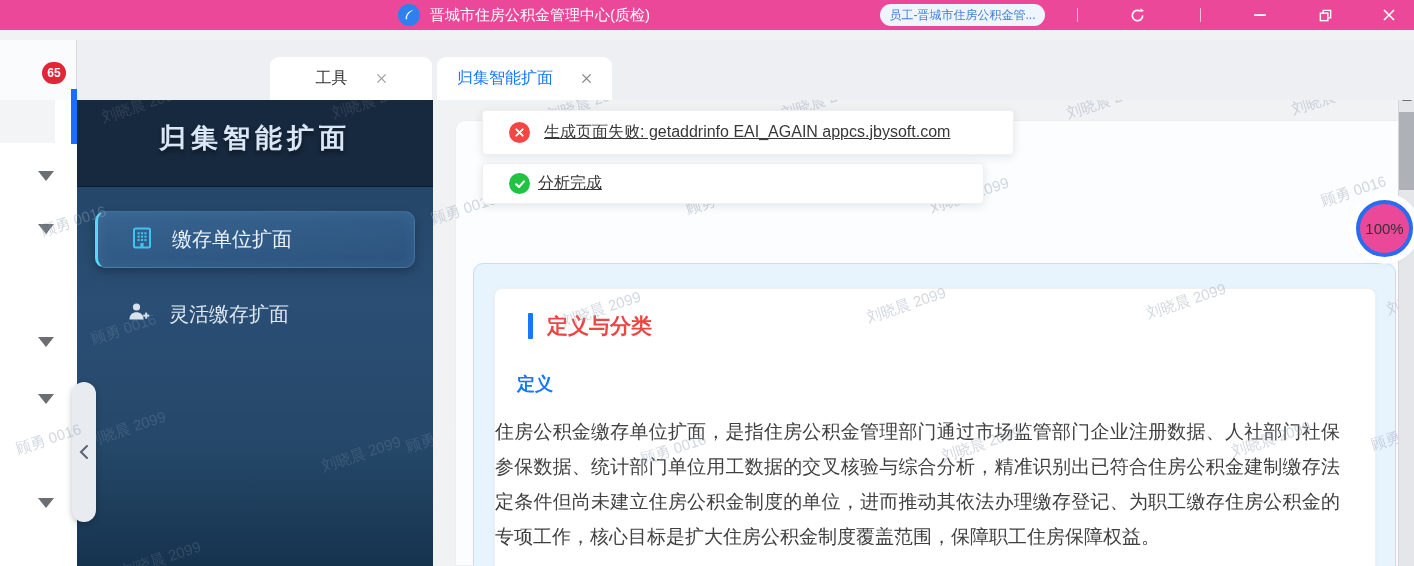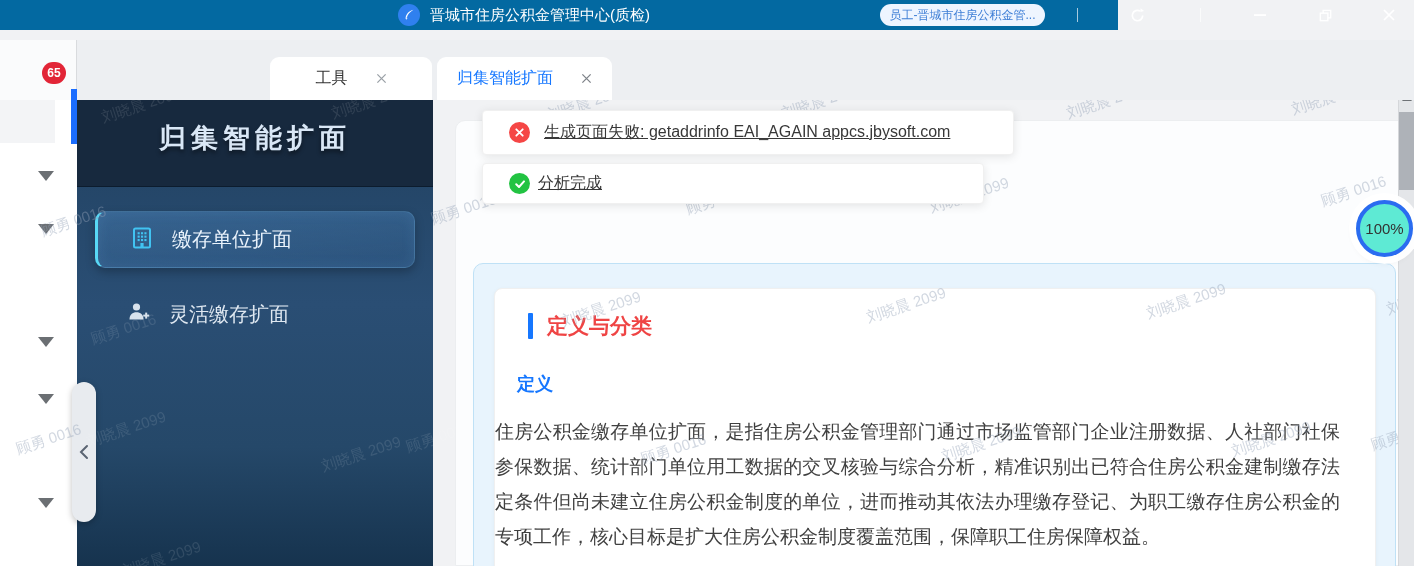--- a/index.html
+++ b/index.html
@@ -3,21 +3,21 @@
 <meta charset="utf-8">
 <style>
   * { margin:0; padding:0; box-sizing:border-box; }
   html,body { width:1414px; height:566px; overflow:hidden; }
   body {
     position:relative;
     font-family:"Liberation Sans","DejaVu Sans",sans-serif;
     background:#f1f2f4;
   }
   
-  .titlebar{position:absolute;left:0;top:0;width:1118px;height:30px;background:#0369a1;z-index:20;padding-left:7px;}
+  .titlebar{position:absolute;left:0;top:0;width:1414px;height:30px;background:#ec4899;z-index:20;padding-left:7px;}
   .app-icon{position:absolute;left:398px;top:4px;width:22px;height:22px;border-radius:50%;background:#2f80ef;display:flex;align-items:center;justify-content:center;}
   .tb-title{position:absolute;left:430px;top:0;height:30px;line-height:30px;color:#fff;font-size:15px;}
   .user-pill{position:absolute;left:880px;top:4px;width:165px;height:22px;border-radius:11px;background:#eef5ff;color:#3f7fd6;font-size:12px;display:flex;align-items:center;justify-content:center;white-space:nowrap;overflow:hidden;padding:0 10px;}
   .tb-sep{position:absolute;top:8px;width:1px;height:14px;background:rgba(255,255,255,.65);}
   .tb-btn{position:absolute;top:0;width:30px;height:30px;display:flex;align-items:center;justify-content:center;cursor:pointer;}
   
   .tabstrip{position:absolute;left:0;top:40px;width:1414px;height:60px;background:#edeff2;z-index:15;}
   .tabstrip .left-white{position:absolute;left:0;top:0;width:77px;height:60px;background:#fafbfc;border-right:1px solid #d9dbde;}
   .num-badge{position:absolute;left:42px;top:22px;min-width:24px;height:22px;border-radius:11px;background:#e22537;color:#fff;font-size:12px;font-weight:bold;display:flex;align-items:center;justify-content:center;padding:0 4px;}
   .tab{position:absolute;top:17px;height:43px;background:#fff;border-radius:9px 9px 0 0;display:flex;align-items:center;justify-content:center;font-size:16px;color:#333;cursor:pointer;}
@@ -48,21 +48,21 @@
   .t-ico.red{background:#f54645;}
   .t-ico.green{background:#22c342;}
   .outer-card{position:absolute;left:40px;top:173px;width:923px;height:340px;background:#e8f4fd;border:1px solid #bfe1f6;border-radius:10px;z-index:2;}
   .inner-card{position:absolute;left:20px;top:24px;width:882px;height:312px;background:#fff;border:1px solid #f0f0f0;border-radius:8px;box-shadow:0 1px 4px rgba(0,0,0,.04);}
   .sec-head{display:flex;align-items:center;margin-top:23px;margin-left:33px;}
   .sec-bar{width:5px;height:26px;background:#1677ff;border-radius:1px;margin-right:14px;}
   .sec-title{font-size:21px;font-weight:bold;color:#ef4444;}
   .sub-title{margin-left:22px;margin-top:32px;font-size:18px;font-weight:bold;color:#1677ff;}
   .para{margin-top:20px;width:845px;font-size:19px;line-height:35px;color:#404040;text-align:justify;font-family:Liberation Mono, monospace;}
   
-  .progress-circle{position:absolute;left:1356px;top:200px;width:57px;height:57px;border-radius:50%;background:#5eead4;border:4px solid #2a6cf0;display:flex;align-items:center;justify-content:center;font-size:15px;color:#333;box-shadow:0 0 0 7px rgba(255,255,255,.95),0 3px 10px rgba(0,0,0,.12);z-index:9;}
+  .progress-circle{position:absolute;left:1356px;top:200px;width:57px;height:57px;border-radius:50%;background:#ec4899;border:4px solid #2a6cf0;display:flex;align-items:center;justify-content:center;font-size:15px;color:#333;box-shadow:0 0 0 7px rgba(255,255,255,.95),0 3px 10px rgba(0,0,0,.12);z-index:9;}
   
   .scrollbar{position:absolute;left:1398px;top:90px;width:16px;height:476px;background:#e4e6e9;border-left:1px solid #d5d7da;z-index:8;}
   .sb-up{position:absolute;left:0;top:0;width:15px;height:16px;display:flex;align-items:center;justify-content:center;cursor:pointer;}
   .sb-up .tri{width:0;height:0;border-left:5px solid transparent;border-right:5px solid transparent;border-bottom:6px solid #6e7276;}
   .sb-thumb{position:absolute;left:0;top:22px;width:15px;height:78px;background:#aeb2b8;cursor:pointer;}
   
   #watermark-layer{position:absolute;left:0;top:0;width:1414px;height:566px;pointer-events:none;z-index:5;}
   .wm{position:absolute;font-size:15px;white-space:nowrap;transform:rotate(-18deg);color:rgba(148,162,184,.42);}
   .wm.dark{color:rgba(255,255,255,.11);}
 </style>

